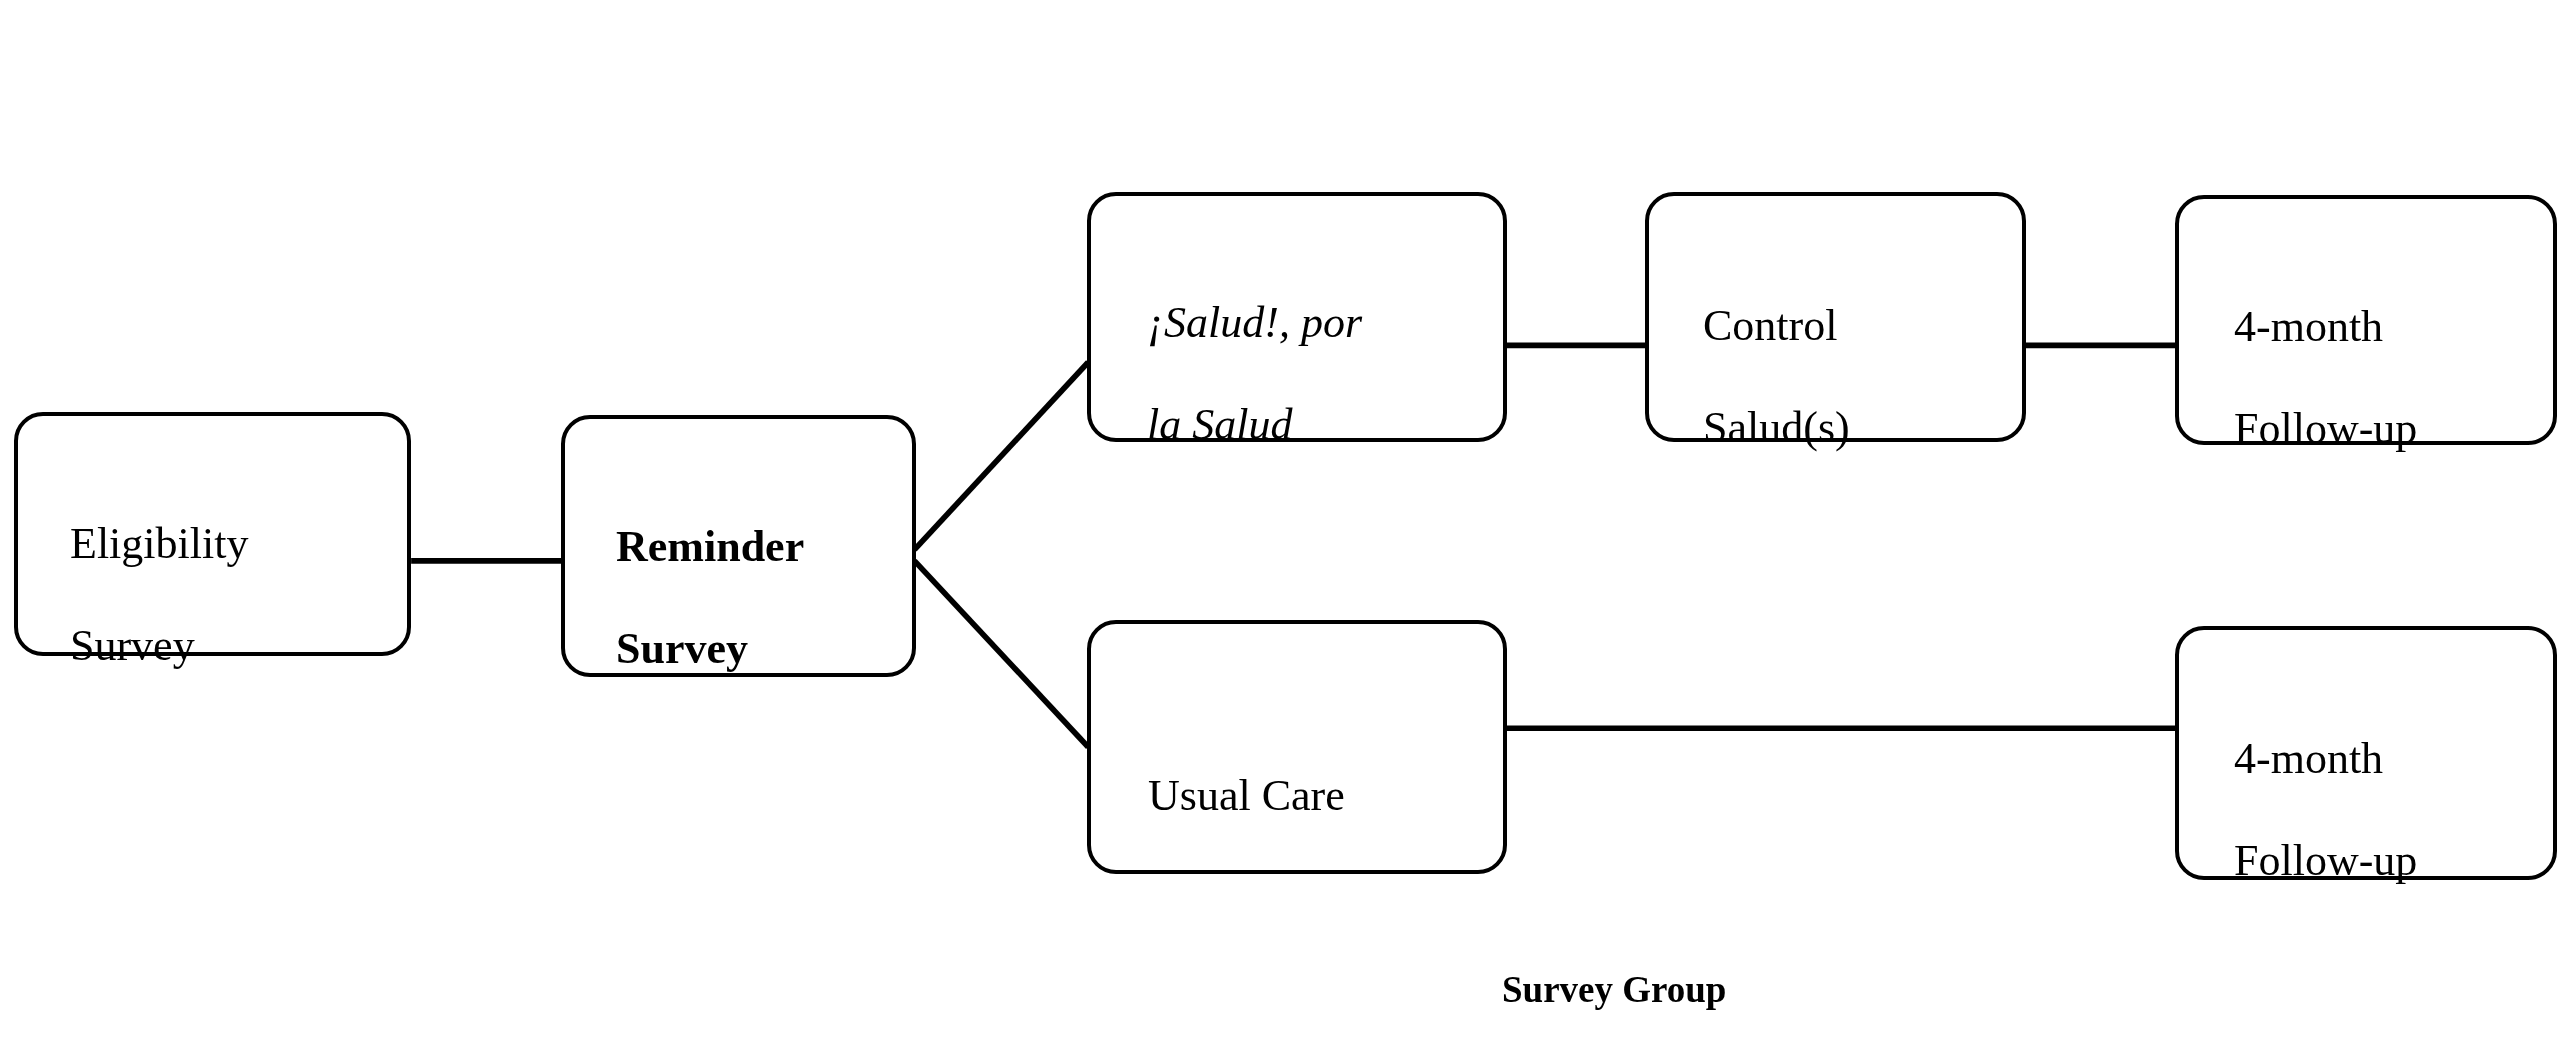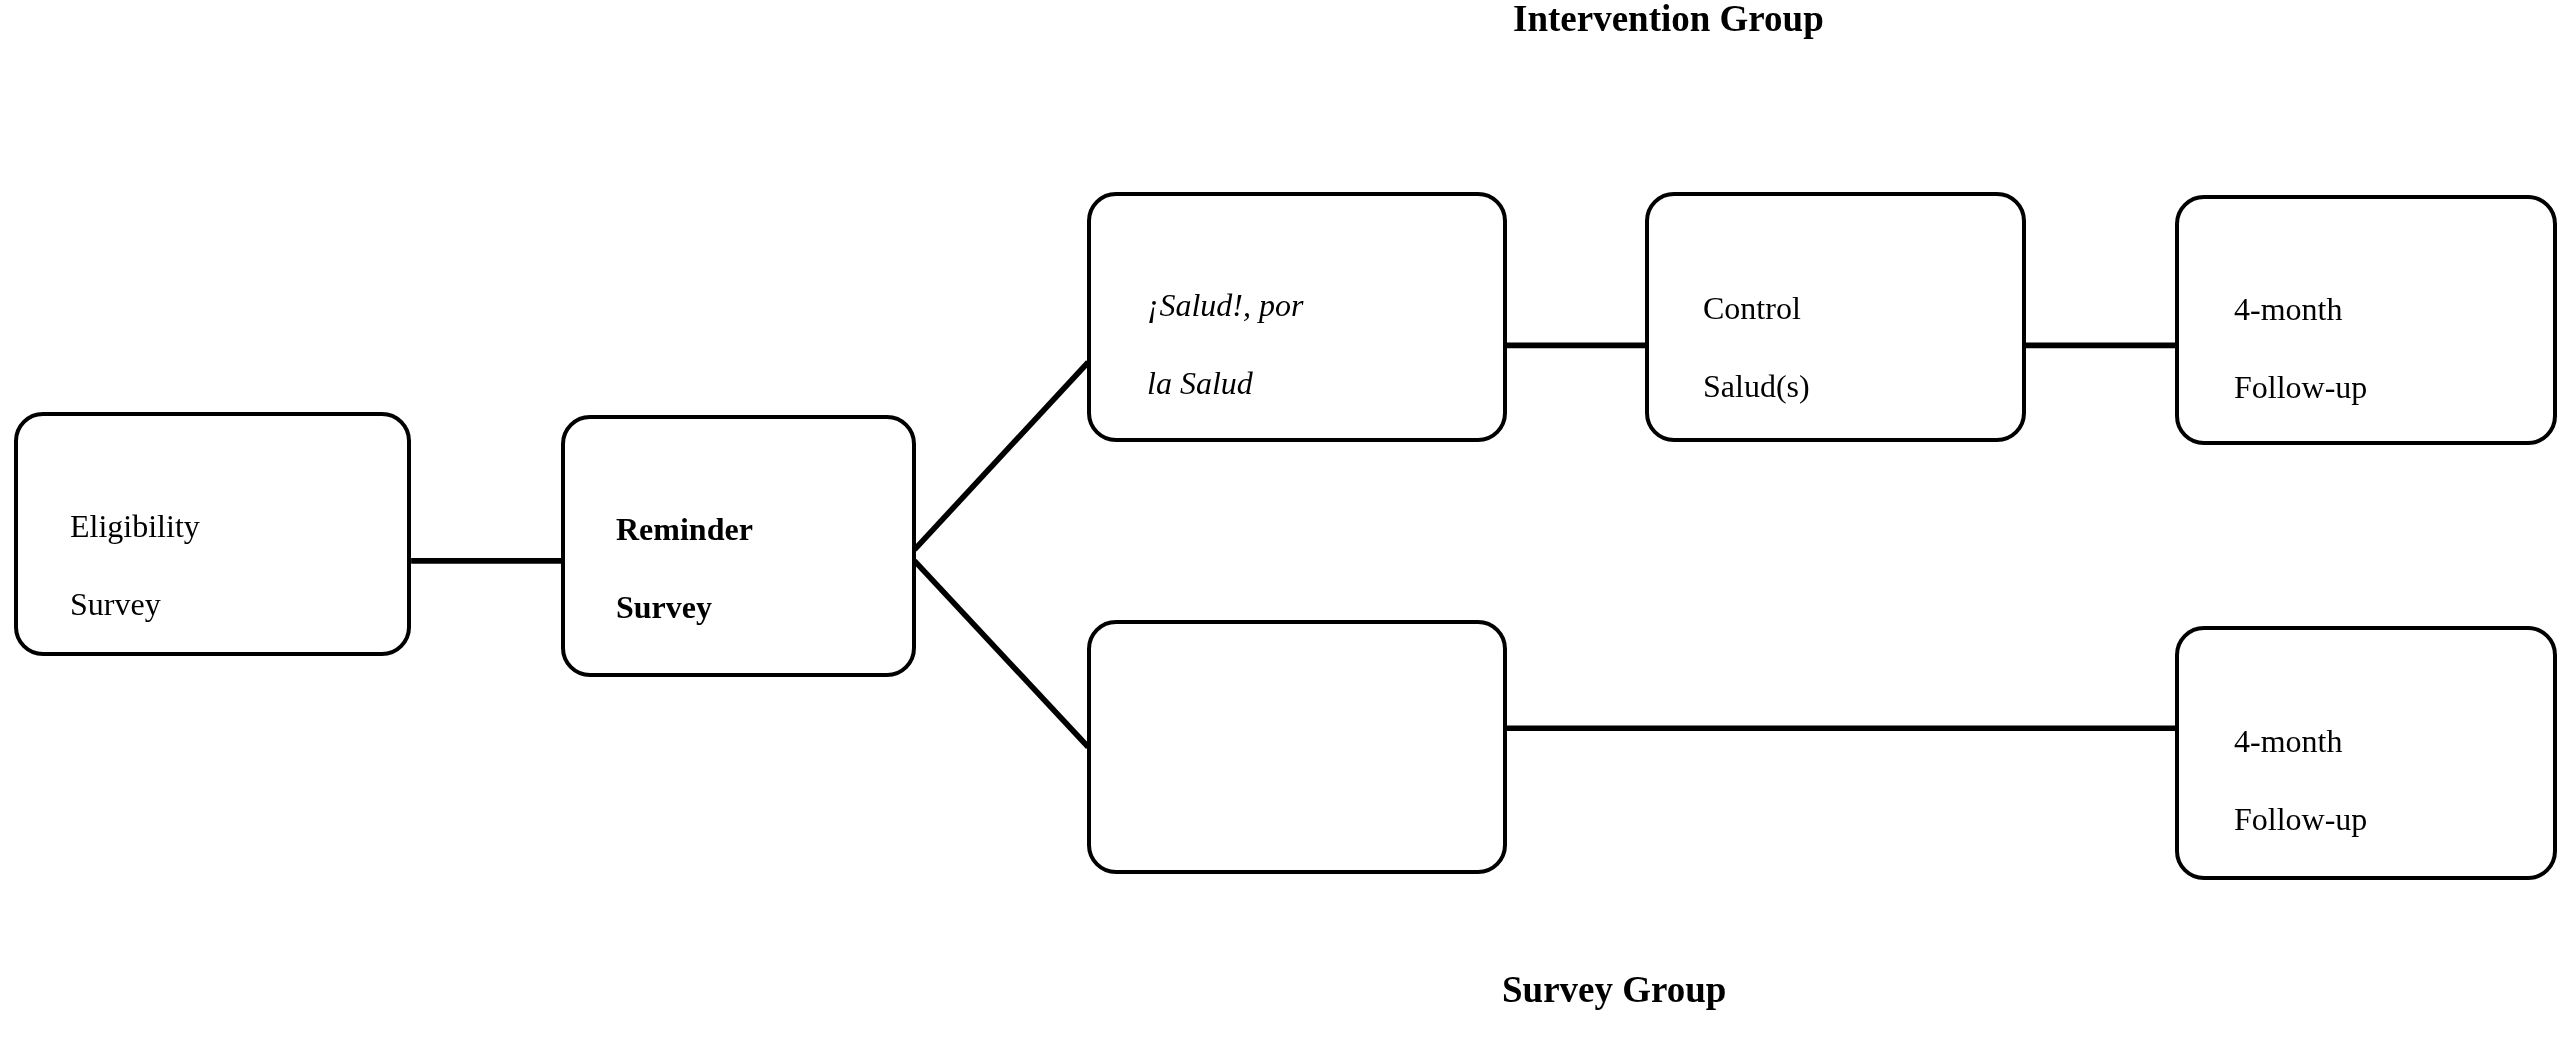--- a/index.html
+++ b/index.html
@@ -47,21 +47,21 @@
   .node-box {
     position: absolute;
     box-sizing: border-box;
     border: 4.4px solid #000000;
     border-radius: 29px;
     background: #ffffff;
   }
   .node-text {
     position: absolute;
     font-family: "Liberation Serif", "DejaVu Serif", serif;
-    font-size: 32px;
+    font-size: 44px;
     line-height: 1.0;
     color: #000000;
     white-space: pre-line;
   }
   .node-text .ln {
     display: block;
   }
   .node-text .ln + .ln {
     margin-top: 13.7px;
   }
@@ -93,21 +93,20 @@
 
   <svg id="flow-svg" viewBox="0 0 4124 1678">
     <line x1="658" y1="898" x2="900" y2="898" stroke="#000000" stroke-width="9"></line>
     <line x1="1464" y1="880" x2="1742" y2="580" stroke="#000000" stroke-width="9"></line>
     <line x1="1464" y1="898" x2="1742" y2="1196" stroke="#000000" stroke-width="9"></line>
     <line x1="2410" y1="553" x2="2638" y2="553" stroke="#000000" stroke-width="9"></line>
     <line x1="3242" y1="553" x2="3486" y2="553" stroke="#000000" stroke-width="9"></line>
     <line x1="2410" y1="1166" x2="3486" y2="1166" stroke="#000000" stroke-width="9"></line>
   </svg>
 
-  <div class="grp-title" id="title-intervention">Intervention Group</div>
 
   <div class="grp-title" id="title-control">Survey Group</div>
 
   <div class="node-box" id="box-eligibility"></div>
   <div class="node-box" id="box-baseline"></div>
   <div class="node-box" id="box-salud"></div>
   <div class="node-box" id="box-reminder"></div>
   <div class="node-box" id="box-followup-top"></div>
   <div class="node-box" id="box-usualcare"></div>
   <div class="node-box" id="box-followup-bot"></div>
@@ -130,20 +129,23 @@
   <div class="node-text" id="txt-reminder">
     <span class="ln">Control</span>
     <span class="ln">Salud(s)</span>
   </div>
 
   <div class="node-text" id="txt-followup-top">
     <span class="ln">4-month</span>
     <span class="ln">Follow-up</span>
   </div>
 
+  <div class="node-text" id="txt-usualcare">
+    <span class="ln">Usual Care</span>
+  </div>
 
   <div class="node-text" id="txt-followup-bot">
     <span class="ln">4-month</span>
     <span class="ln">Follow-up</span>
   </div>
 
 </div>
 
 
 </body></html>

